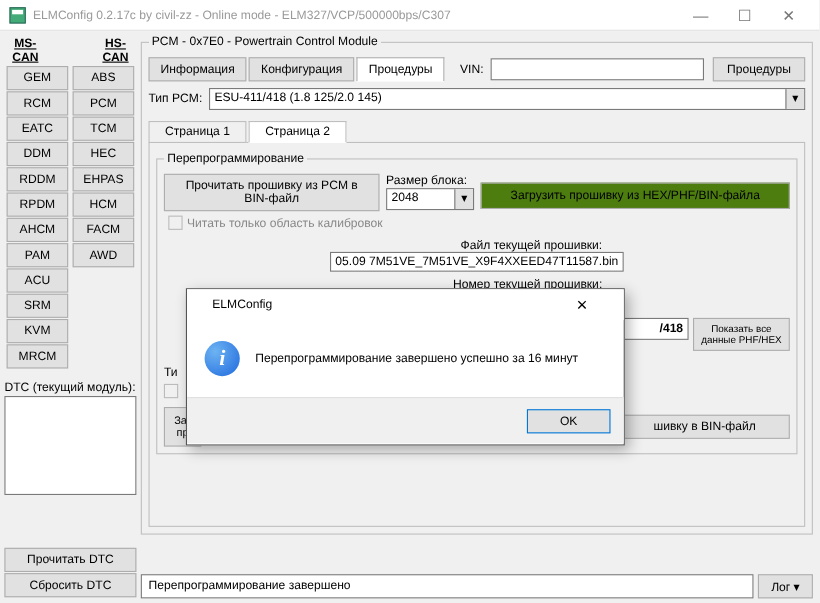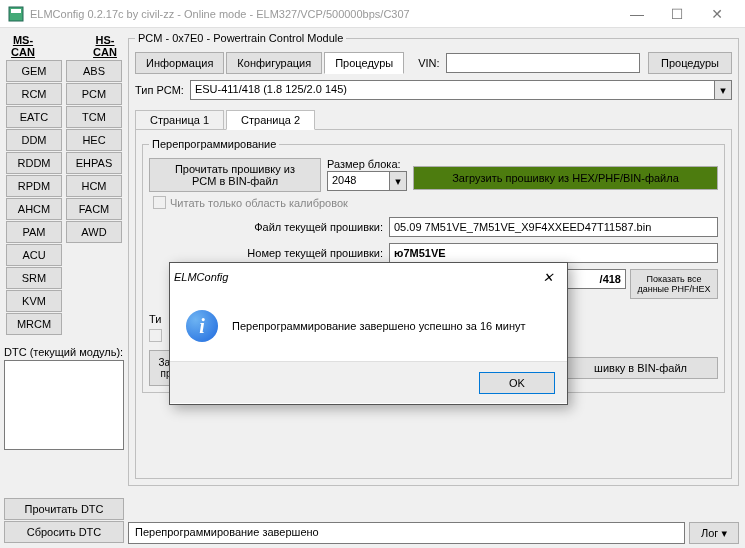--- a/index.html
+++ b/index.html
@@ -33,47 +33,47 @@
 .typlabel { margin-right: 6px; }
 .typselect { flex: 1; height: 20px; border: 1px solid #7a7a7a; background: #fff; position: relative; }
 .typselect .val { position: absolute; left: 4px; top: 2px; }
 .typselect .drop { position: absolute; right: 0; top: 0; width: 17px; height: 100%; border-left: 1px solid #7a7a7a; text-align: center; line-height: 18px; background: #e1e1e1; }
 .pagetabs { display: flex; margin-bottom: -1px; }
 .ptab { padding: 3px 14px; border: 1px solid #bfbfbf; background: #f0f0f0; cursor: pointer; margin-right: 2px; }
 .ptab.active { background: #fff; border-bottom: 1px solid #fff; }
 .reprogbox { border: 1px solid #bfbfbf; background: #f0f0f0; padding: 6px; height: 350px; }
 .reprogfs { margin-top: 2px; }
 .inner1 { display: flex; align-items: flex-start; gap: 6px; margin: 4px 0; }
-.readfw { width: 172px; height: 34px; background: #e1e1e1; border: 1px solid #adadad; font-size: 11px; line-height: 12px; padding: 3px 16px; text-align: center; }
+.readfw { width: 196px; height: 34px; background: #e1e1e1; border: 1px solid #adadad; font-size: 11px; line-height: 12px; padding: 3px 16px; text-align: center; }
 .blkcol { }
 .blklabel { font-size: 11px; }
 .blksel { width: 80px; height: 20px; border: 1px solid #7a7a7a; background: #fff; position: relative; margin-top: 1px; }
 .blksel .val { position: absolute; left: 4px; top: 2px; }
 .blksel .drop { position: absolute; right: 0; top: 0; width: 17px; height: 100%; border-left: 1px solid #7a7a7a; text-align: center; line-height: 18px; background: #e1e1e1; }
 .loadfw { flex: 1; height: 24px; background: #4d7c0f; border: 1px solid #adadad; margin-top: 8px; }
 .cbrow { display: flex; align-items: center; color: #888; margin: 2px 0 8px 4px; }
 .cb { width: 13px; height: 13px; border: 1px solid #bbb; margin-right: 4px; background: #f0f0f0; }
-.filerow { display: flex; align-items: center; margin: 6px 0; }
+.filerow { display: flex; align-items: center; margin: 6px 0; flex-direction: column; }
 .filelabel { width: 240px; text-align: right; padding-right: 6px; }
 .filefield { flex: 1; height: 20px; border: 1px solid #7a7a7a; background: #fff; padding: 2px 4px; overflow: hidden; white-space: nowrap; display: flex; align-items: center; }
 .filefield.bold { font-weight: bold; font-size: 13px; }
 .extra { display: flex; gap: 4px; margin-top: 4px; }
 .extra .f418 { flex: 1; height: 20px; border: 1px solid #7a7a7a; background: #fff; font-weight: bold; font-size: 13px; padding: 0 4px; display: flex; align-items: center; justify-content: flex-end; }
 .extra .showall { width: 88px; height: 30px; background: #e1e1e1; border: 1px solid #adadad; font-size: 9px; line-height: 10px; padding: 3px 2px; text-align: center; }
 .loadagain { width: 34px; height: 36px; background: #e1e1e1; border: 1px solid #adadad; font-size: 10px; line-height: 11px; }
 .savebin { height: 22px; padding: 0 30px; background: #e1e1e1; border: 1px solid #adadad; margin-left: auto; }
 .lowerrow { display: flex; align-items: center; margin-top: 8px; }
 .typlabel2 { margin-right: 4px; }
 .cb2row { display: flex; align-items: center; margin-top: 4px; }
 .statusbar { display: flex; align-items: center; margin-top: auto; padding-top: 4px; }
 .statusfield { flex: 1; height: 22px; border: 1px solid #7a7a7a; background: #fff; padding: 3px 6px; }
 .logbtn { width: 50px; height: 22px; background: #e1e1e1; border: 1px solid #adadad; margin-left: 4px; }
 
 .dialog { position: absolute; left: 169px; top: 262px; width: 399px; height: 143px; background: #fff; border: 1px solid #555; box-shadow: 4px 4px 12px rgba(0,0,0,0.3); }
-.dlgtitle { height: 28px; display: flex; align-items: center; padding: 0 4px; background: #fff; font-style: italic; }
+.dlgtitle { height: 28px; display: flex; align-items: center; padding: 0 23px; background: #fff; }
 .dlgtitle .t { flex: 1; }
 .dlgclose { width: 30px; text-align: center; font-size: 13px; }
 .dlgbody { display: flex; align-items: center; padding: 12px 16px; height: 70px; }
 .infoicon { width: 32px; height: 32px; border-radius: 50%; background: radial-gradient(circle at 30% 30%, #6db3f2, #1e69de); color: #fff; font-weight: bold; font-size: 20px; text-align: center; line-height: 32px; margin-right: 14px; font-style: italic; font-family: Georgia, serif; }
 .dlgbtns { height: 42px; background: #f0f0f0; display: flex; align-items: center; justify-content: flex-end; padding: 0 12px; border-top: 1px solid #dfdfdf; }
 .okbtn { width: 76px; height: 22px; background: #e1e1e1; border: 1px solid #0078d7; }
 </style>
 </head>
 <body>
 

